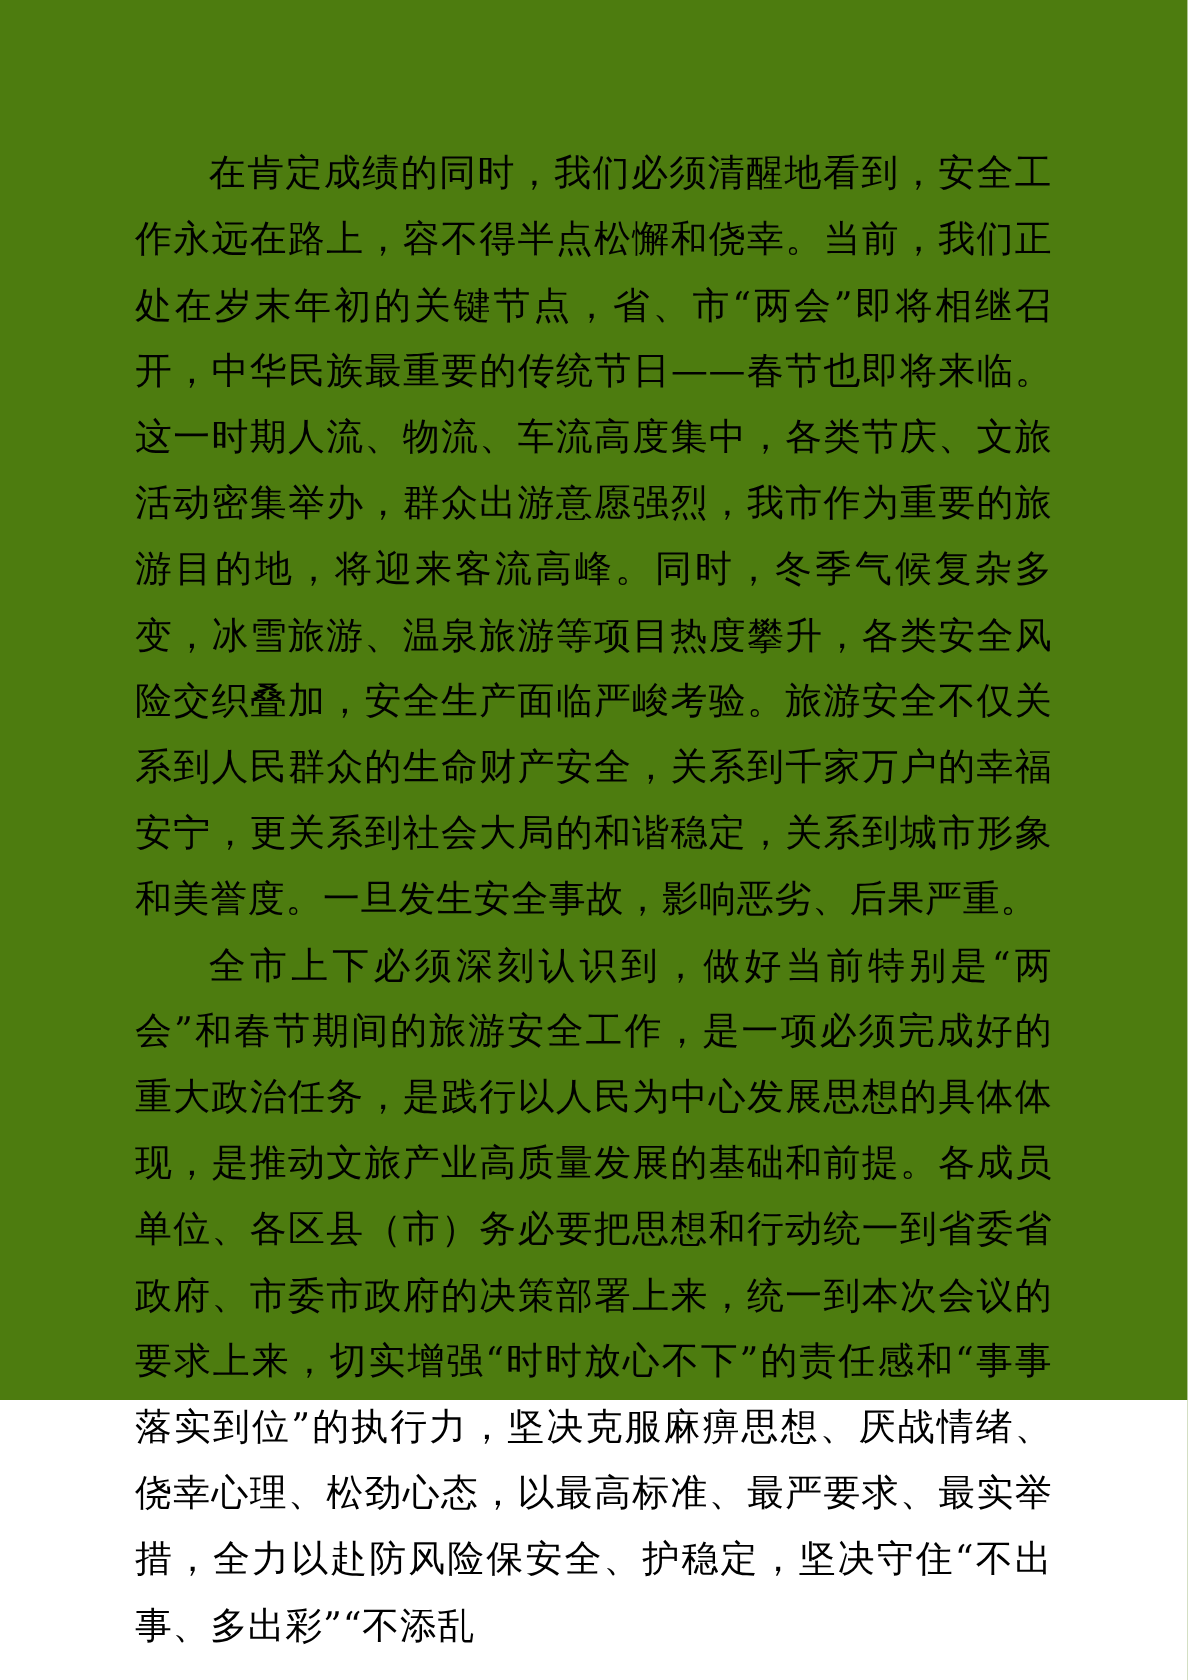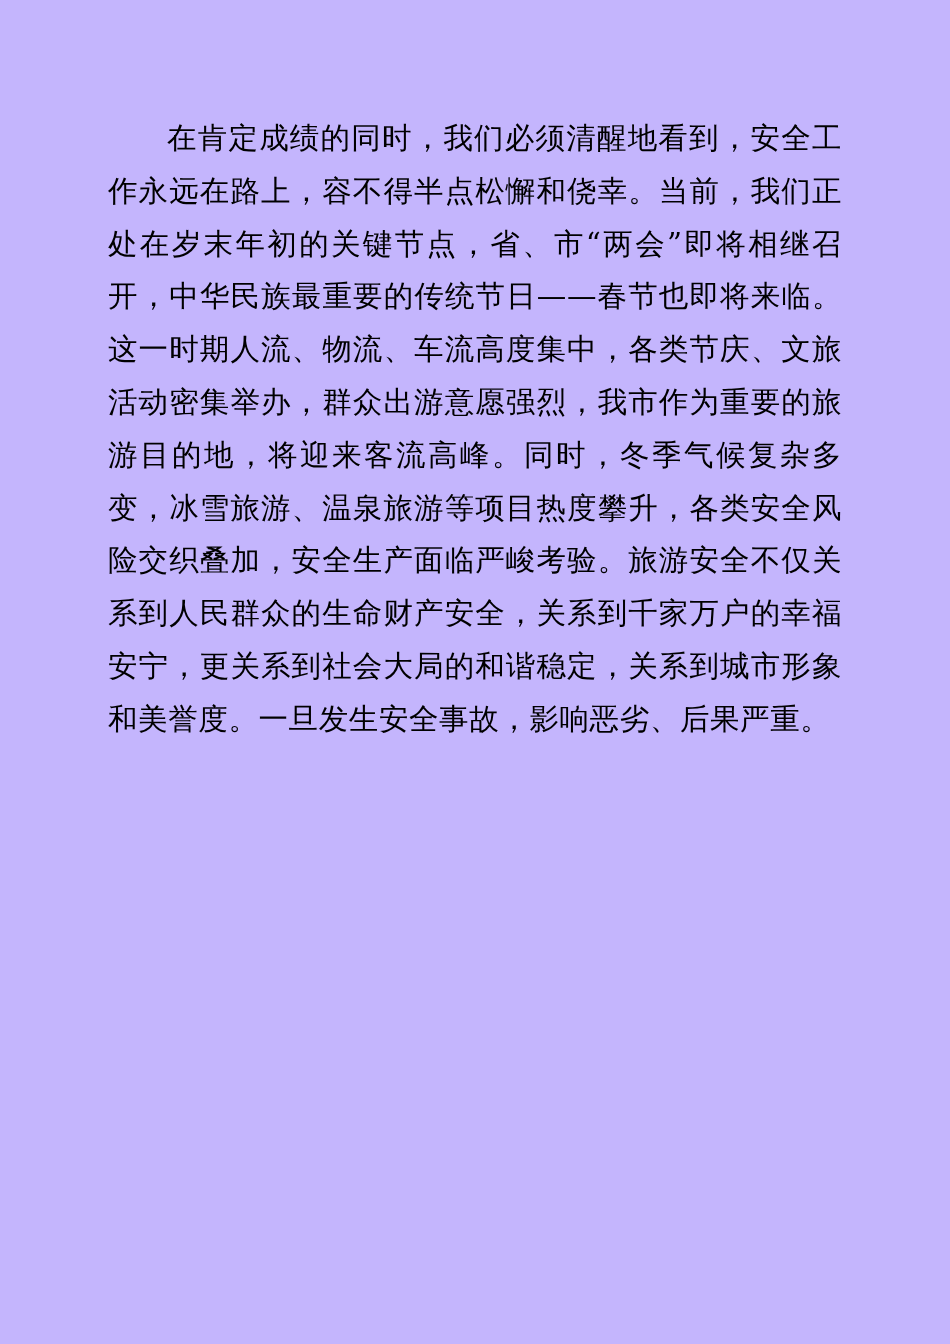--- a/index.html
+++ b/index.html
@@ -8,22 +8,22 @@
     background: #ffffff;
   }
   body {
     width: 950px;
     height: 1344px;
     font-family: "DejaVu Serif", serif;
   }
   .page {
     position: relative;
     width: 950px;
-    height: 1344px;
-    background: #c4b5fd;
+    height: 1120px;
+    background: #4d7c0f;
     box-sizing: border-box;
     padding: 112px 108px 60px 108px;
   }
   .doc-body {
     font-family: "DejaVu Serif", serif;
     font-size: 29.5px;
     line-height: 1.79;
     color: #000000;
     text-align: justify;
     text-justify: inter-ideograph;
@@ -36,14 +36,15 @@
   .para + .para {
     margin-top: 0;
   }
 </style>
 </head>
 <body>
 
 <div class="page">
   <div class="doc-body">
     <p class="para">在肯定成绩的同时，我们必须清醒地看到，安全工作永远在路上，容不得半点松懈和侥幸。当前，我们正处在岁末年初的关键节点，省、市“两会”即将相继召开，中华民族最重要的传统节日——春节也即将来临。这一时期人流、物流、车流高度集中，各类节庆、文旅活动密集举办，群众出游意愿强烈，我市作为重要的旅游目的地，将迎来客流高峰。同时，冬季气候复杂多变，冰雪旅游、温泉旅游等项目热度攀升，各类安全风险交织叠加，安全生产面临严峻考验。旅游安全不仅关系到人民群众的生命财产安全，关系到千家万户的幸福安宁，更关系到社会大局的和谐稳定，关系到城市形象和美誉度。一旦发生安全事故，影响恶劣、后果严重。</p>
+    <p class="para">全市上下必须深刻认识到，做好当前特别是“两会”和春节期间的旅游安全工作，是一项必须完成好的重大政治任务，是践行以人民为中心发展思想的具体体现，是推动文旅产业高质量发展的基础和前提。各成员单位、各区县（市）务必要把思想和行动统一到省委省政府、市委市政府的决策部署上来，统一到本次会议的要求上来，切实增强“时时放心不下”的责任感和“事事落实到位”的执行力，坚决克服麻痹思想、厌战情绪、侥幸心理、松劲心态，以最高标准、最严要求、最实举措，全力以赴防风险保安全、护稳定，坚决守住“不出事、多出彩”“不添乱</p>
   </div>
 </div>
 
 </body></html>

